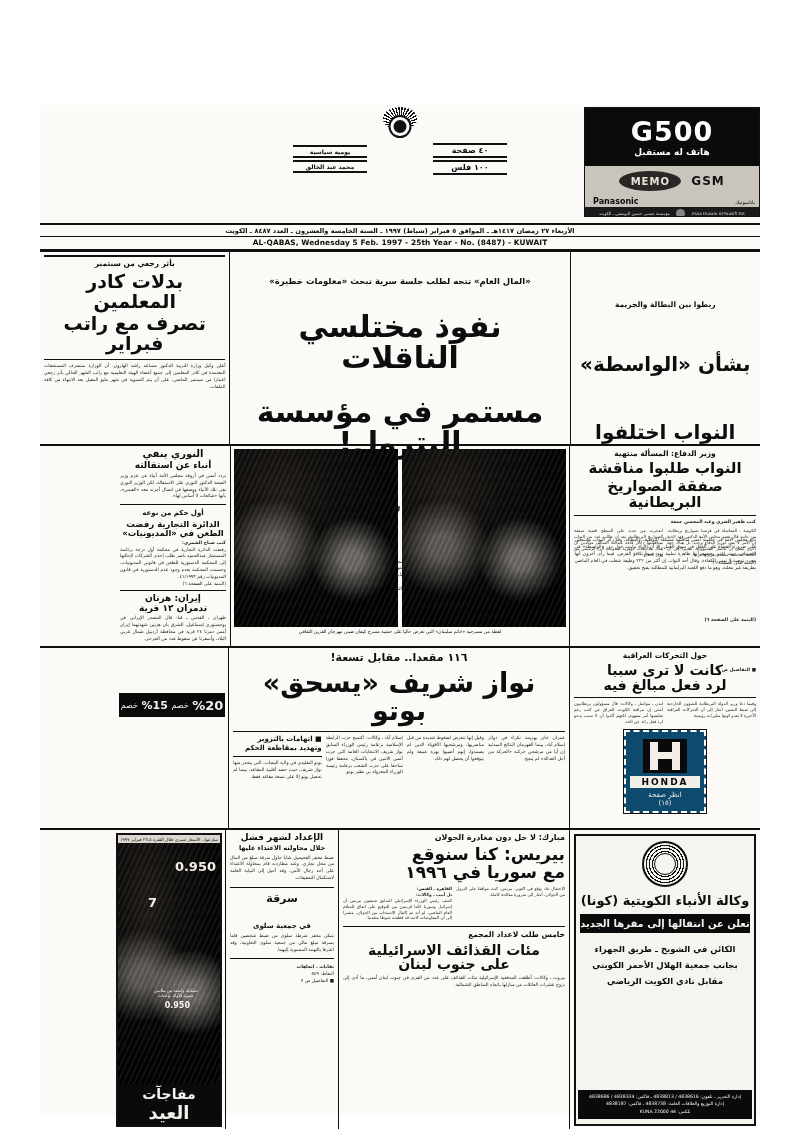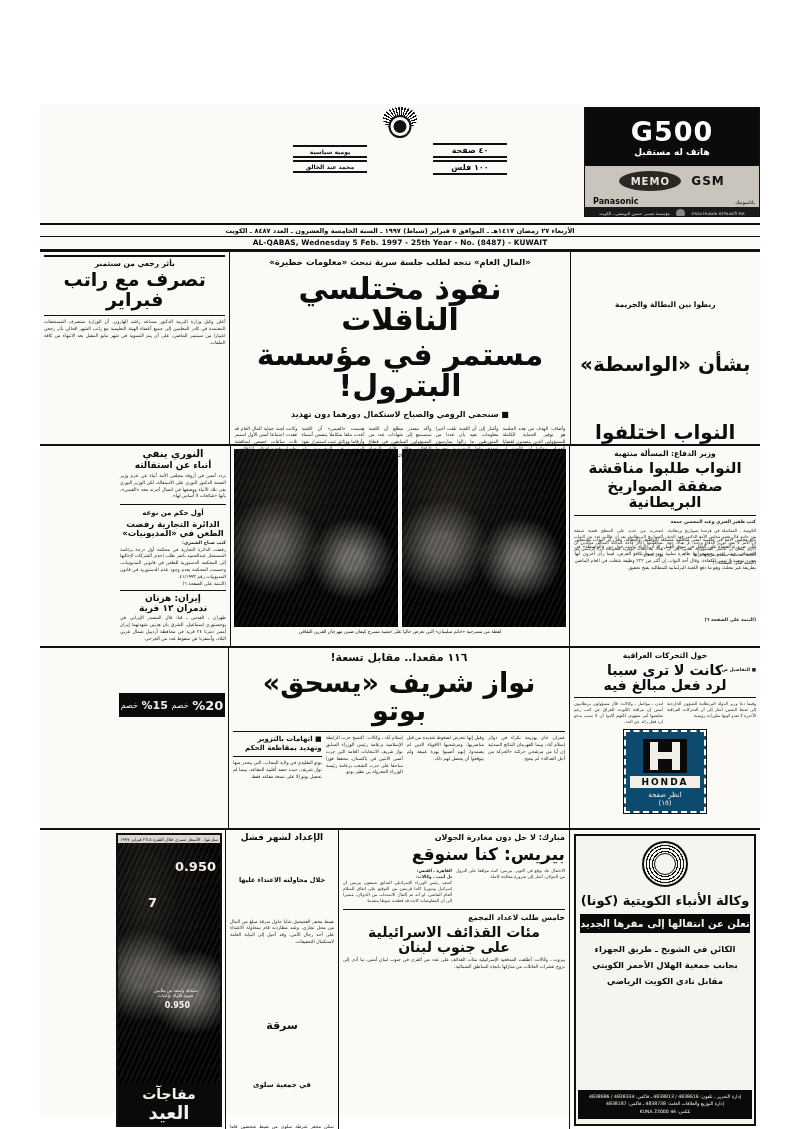--- a/index.html
+++ b/index.html
@@ -186,21 +186,21 @@
       <div class="hl ctr" style="font-size:20px;margin-top:2px;">بشأن «الواسطة»</div>
       <div class="hl ctr" style="font-size:20px;margin-top:4px;">النواب اختلفوا</div>
       <div class="hr1" style="margin:5px 0 3px;"></div>
       <div class="body-txt">تابع مجلس الأمة في جلسته أمس مناقشة مشكلة التوظيف والبطالة، وقد ركز النواب مجتمعين على ضرورة القضاء على الخلل في سوق العمل، إلا أن الآراء تباينت حول دور «الواسطة» في التعيينات، حيث اعتبر بعضهم أنها ظاهرة سلبية تهدد مبدأ تكافؤ الفرص، فيما رأى آخرون أنها مجرد توصية لا تمس الكفاءة. وقال أحد النواب إن أكثر من ٢٢٢ وظيفة شغلت في العام الماضي بطريقة غير معلنة، وهو ما دفع اللجنة البرلمانية للمطالبة بفتح تحقيق.</div>
       <div class="body-txt ctr" style="margin-top:3px;font-weight:bold;">(التتمة على الصفحة ٦)</div>
       <div class="body-txt ctr" style="font-weight:bold;">■ التفاصيل ص ٤</div>
     </div>
 
     <div class="vr"></div>
 
-    <div class="col pad ar" style="width:332px;">
+    <div class="col pad ar" style="width:332px;gap:19px;">
       <div class="hr2" style="margin-bottom:2px;"></div>
       <div class="kicker ctr" style="font-size:8.5px;">«المال العام» تتجه لطلب جلسة سرية تبحث «معلومات خطيرة»</div>
       <div class="hl ctr" style="font-size:30px;margin-top:5px;">نفوذ مختلسي الناقلات</div>
       <div class="hl ctr" style="font-size:30px;margin-top:3px;">مستمر في مؤسسة البترول!</div>
       <div class="hr1" style="margin:6px 0 2px;"></div>
       <div class="kicker ctr" style="font-size:8px;">■ سنحمي الرومي والصباح لاستكمال دورهما دون تهديد</div>
       <div class="hr1" style="margin:3px 0 3px;"></div>
       <div class="row" style="gap:4px;">
         <div class="body-txt" style="flex:1;">وأضاف: الهدف من هذه الجلسة هو توفير الحماية الكاملة للمسؤولين الذين يتصدون لقضايا الفساد، مؤكدا أن اللجنة لن تتراجع عن مطالبها مهما كانت الضغوط.</div>
         <div class="body-txt" style="flex:1;">وأشار إلى أن اللجنة تلقت أخيرا معلومات تفيد بأن عددا من المتورطين ما زالوا يمارسون نفوذهم داخل المؤسسة، وهو ما يستدعي تدخلا عاجلا من الجهات الرقابية.</div>
@@ -208,20 +208,21 @@
         <div class="body-txt" style="flex:1;">هسمت «القبس» أن اللجنة أعدت ملفا متكاملا يتضمن أسماء وأرقاما ووثائق تثبت استمرار نفوذ المتهمين في المؤسسة رغم صدور أحكام قضائية بحقهم.</div>
         <div class="body-txt" style="flex:1;">وكانت لجنة حماية المال العام قد عقدت اجتماعا أمس الأول استمر ثلاث ساعات خصص لمناقشة تطورات قضية اختلاس الناقلات.</div>
       </div>
     </div>
 
     <div class="vr"></div>
 
     <div class="col pad ar" style="width:182px;">
       <div class="hr2" style="margin-bottom:2px;"></div>
       <div class="kicker ctr">بأثر رجعي من سبتمبر</div>
+      <div class="hl ctr" style="font-size:19px;margin-top:4px;">بدلات كادر المعلمين</div>
       <div class="hl ctr" style="font-size:19px;margin-top:2px;">تصرف مع راتب فبراير</div>
       <div class="hr1" style="margin:5px 0 3px;"></div>
       <div class="body-txt">أعلن وكيل وزارة التربية الدكتور مساعد راشد الهارون، أن الوزارة ستصرف المستحقات المعتمدة في كادر المعلمين إلى جميع أعضاء الهيئة التعليمية مع راتب الشهر الحالي بأثر رجعي اعتبارا من سبتمبر الماضي، على أن يتم التسوية في شهر مايو المقبل بعد الانتهاء من كافة الملفات.</div>
     </div>
   </div>
 
   <div class="hr2"></div>
 
   <div class="band" style="height:200px;">
 
@@ -355,40 +356,41 @@
           <div>تلكس: 44 KUNA 22000</div>
         </div>
       </div>
     </div>
 
     <div class="vr"></div>
 
     <div class="col pad ar" style="width:222px;">
       <div class="kicker" style="font-size:8px;">مبارك: لا حل دون مغادرة الجولان</div>
       <div class="hl" style="font-size:17px;margin-top:3px;">بيريس: كنا سنوقع</div>
+      <div class="hl" style="font-size:17px;">مع سوريا في ١٩٩٦</div>
       <div class="row" style="gap:4px;margin-top:4px;">
         <div class="col" style="flex:1;">
           <div class="body-txt sm">الاحتفال عاد يوقع في اكتوبر. بيريس: كنت موافقا على النزول من الجولان، أشار إلى ضرورة معالجة كاملة.</div>
         </div>
         <div class="col" style="flex:1;">
           <div class="body-txt sm" style="font-weight:bold;">القاهرة ـ القبس:</div>
           <div class="body-txt sm" style="font-weight:bold;">تل أبيب ـ وكالات:</div>
           <div class="body-txt sm">كشف رئيس الوزراء الإسرائيلي السابق شمعون بيريس أن إسرائيل وسوريا كانتا قريبتين من التوقيع على اتفاق للسلام العام الماضي، لو أنه تم إكمال الانسحاب من الجولان، مشيرا إلى أن المفاوضات كانت قد قطعت شوطا متقدما.</div>
         </div>
       </div>
       <div class="hr1" style="margin:5px 0 3px;"></div>
       <div class="kicker" style="font-size:7.5px;">خامس طلب لاعداد المجمع</div>
       <div class="hl ctr" style="font-size:14px;margin-top:3px;">مئات القذائف الاسرائيلية</div>
       <div class="hl ctr" style="font-size:14px;">على جنوب لبنان</div>
       <div class="body-txt" style="margin-top:3px;">بيروت ـ وكالات: أطلقت المدفعية الإسرائيلية مئات القذائف على عدد من القرى في جنوب لبنان أمس، ما أدى إلى نزوح عشرات العائلات من منازلها باتجاه المناطق الشمالية.</div>
     </div>
 
     <div class="vr"></div>
 
-    <div class="col pad ar" style="width:104px;gap:32px;">
+    <div class="col pad ar" style="width:104px;">
       <div class="hl ctr" style="font-size:9px;">الإعداد لشهر فشل</div>
       <div class="kicker ctr" style="font-size:6.5px;margin-top:2px;">خلال محاولته الاعتداء عليها</div>
       <div class="body-txt" style="margin-top:2px;">ضبط مخفر الفحيحيل شابا حاول سرقة مبلغ من المال من محل تجاري، وعند مطاردته قام بمحاولة الاعتداء على أحد رجال الأمن، وقد أحيل إلى النيابة العامة لاستكمال التحقيقات.</div>
       <div class="hr1" style="margin:5px 0;"></div>
       <div class="hl ctr" style="font-size:11px;">سرقة</div>
       <div class="kicker ctr" style="font-size:7px;margin-top:18px;">في جمعية سلوى</div>
       <div class="body-txt" style="margin-top:2px;">تمكن مخفر شرطة سلوى من ضبط شخصين قاما بسرقة مبلغ مالي من جمعية سلوى التعاونية، وقد اعترفا بالتهمة المنسوبة إليهما.</div>
       <div class="hr1" style="margin:5px 0;"></div>
       <div class="body-txt ctr" style="font-weight:bold;">نقابات ـ اتجاهات</div>
       <div class="body-txt ctr">النقاط: ٥٤٩</div>

